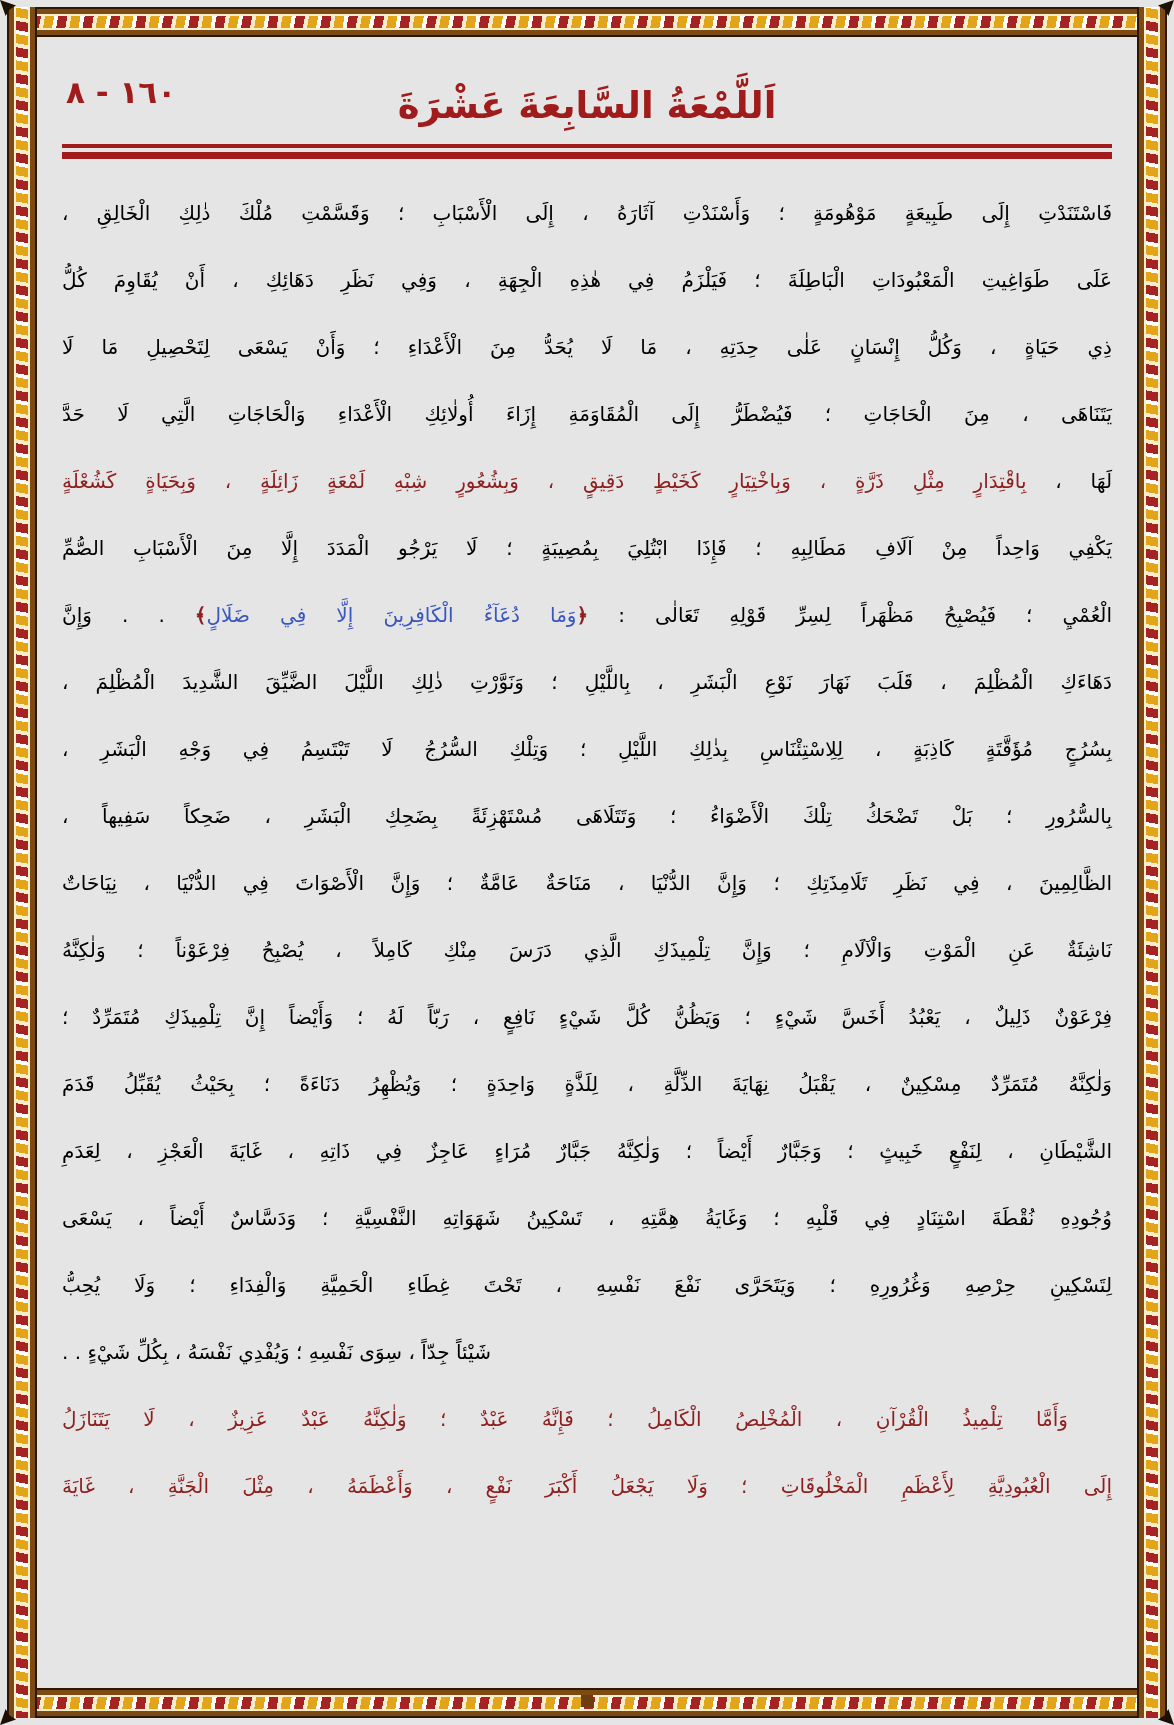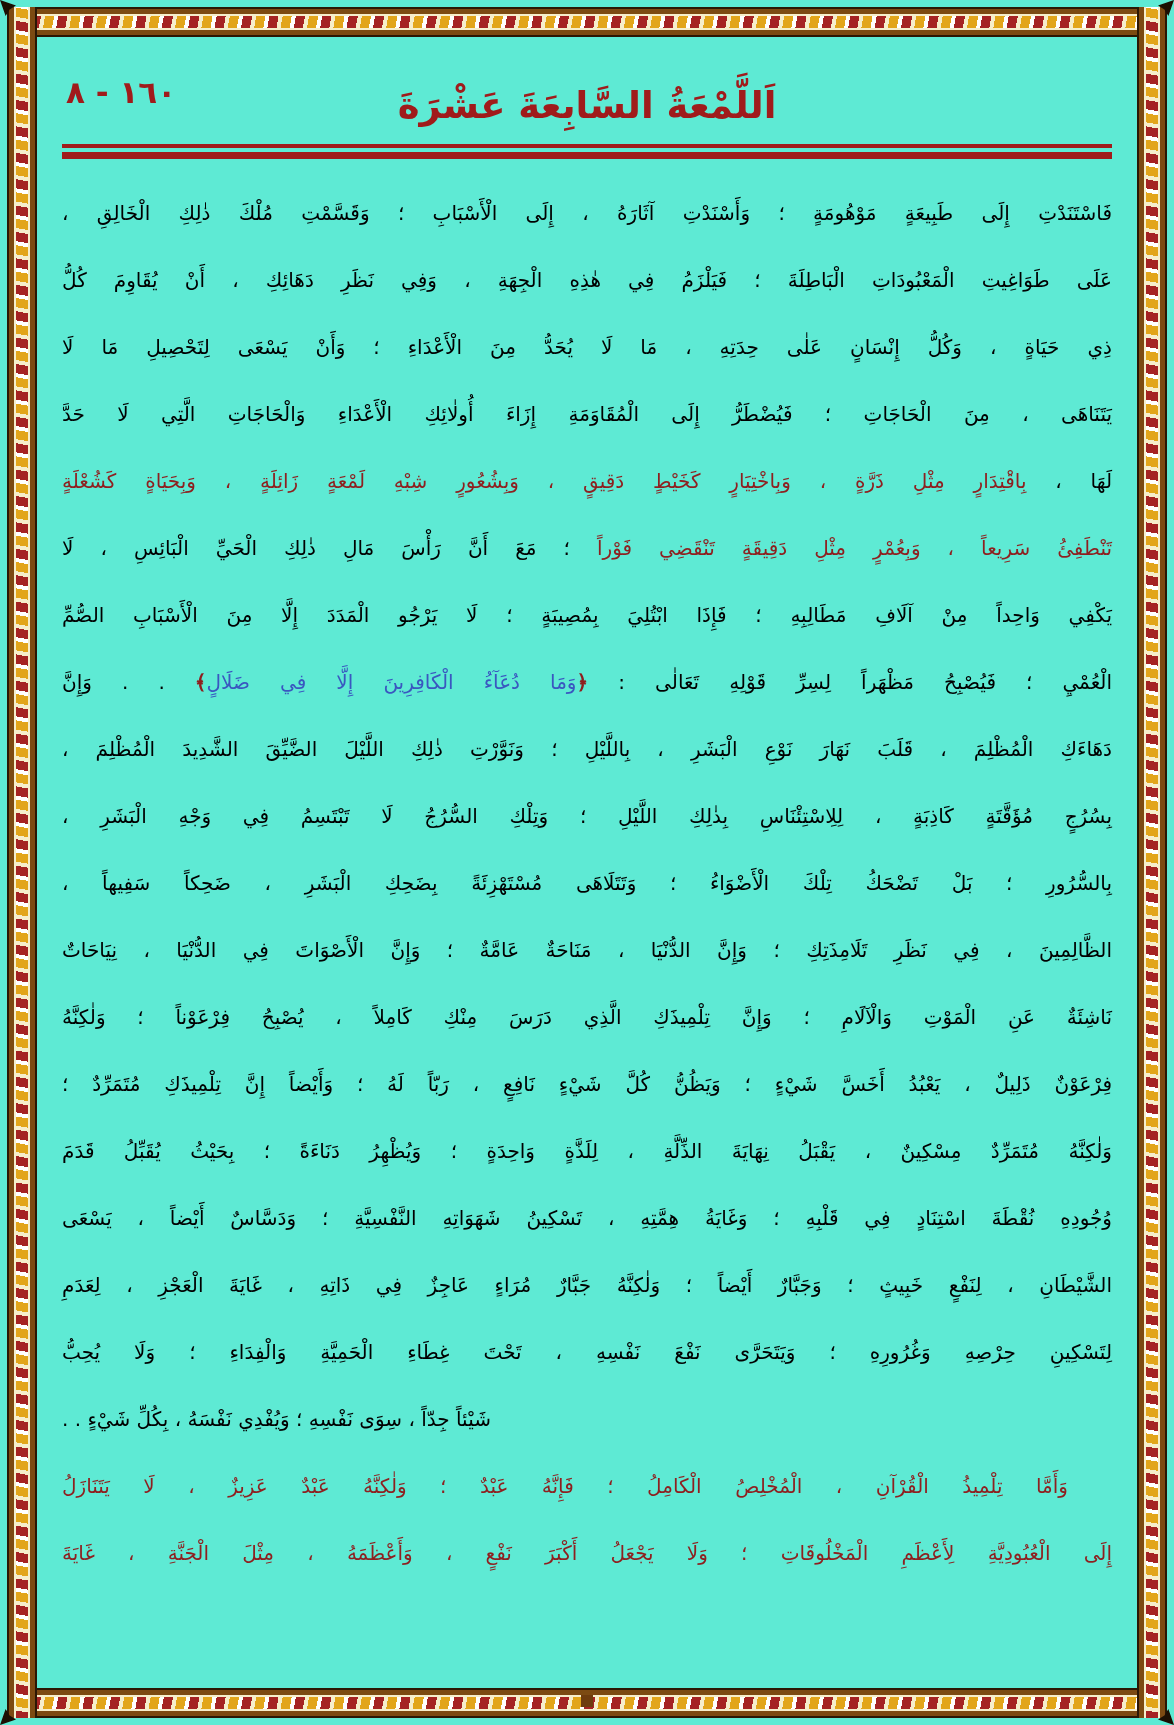--- a/index.html
+++ b/index.html
@@ -1,19 +1,19 @@
 <!DOCTYPE html>
 <html lang="ar" dir="rtl"><head>
 <meta charset="utf-8">
 <style>
   html,body { margin:0; padding:0; background:#ffffff; }
   .page {
     position:relative;
     width:1174px; height:1725px;
-    background:#5eead4;
+    background:#e5e5e5;
     font-family:"DejaVu Sans", sans-serif;
     overflow:hidden;
   }
 
   
   .frame { position:absolute; }
   .frame-h {
     left:7px; right:7px; height:30px;
     background-image:
       linear-gradient(180deg, #2b1704 0 2px, #7c4a12 2px 7px, #f6eecb 7px 9px, rgba(0,0,0,0) 9px 21px, #f6eecb 21px 23px, #7c4a12 23px 28px, #2b1704 28px 30px),
@@ -114,32 +114,31 @@
       <div class="rule-gap"></div>
       <div class="rule-thick"></div>
     </div>
 
     <div class="body-text" id="body-text">
         <div class="line just" dir="rtl"><span class="seg-black">فَاسْتَنَدْتِ إِلَى طَبِيعَةٍ مَوْهُومَةٍ ؛ وَأَسْنَدْتِ آثَارَهُ ، إِلَى الْأَسْبَابِ ؛ وَقَسَّمْتِ مُلْكَ ذٰلِكِ الْخَالِقِ ،</span></div>
         <div class="line just" dir="rtl"><span class="seg-black">عَلَى طَوَاغِيتِ الْمَعْبُودَاتِ الْبَاطِلَةَ ؛ فَيَلْزَمُ فِي هٰذِهِ الْجِهَةِ ، وَفِي نَظَرِ دَهَائِكِ ، أَنْ يُقَاوِمَ كُلُّ</span></div>
         <div class="line just" dir="rtl"><span class="seg-black">ذِي حَيَاةٍ ، وَكُلُّ إِنْسَانٍ عَلٰى حِدَتِهِ ، مَا لَا يُحَدُّ مِنَ الْأَعْدَاءِ ؛ وَأَنْ يَسْعَى لِتَحْصِيلِ مَا لَا</span></div>
         <div class="line just" dir="rtl"><span class="seg-black">يَتَنَاهَى ، مِنَ الْحَاجَاتِ ؛ فَيُضْطَرُّ إِلَى الْمُقَاوَمَةِ إِزَاءَ أُولٰائِكِ الْأَعْدَاءِ وَالْحَاجَاتِ الَّتِي لَا حَدَّ</span></div>
         <div class="line just" dir="rtl"><span class="seg-black">لَهَا ، </span><span class="seg-red">بِاقْتِدَارٍ مِثْلِ ذَرَّةٍ ، وَبِاخْتِيَارٍ كَخَيْطٍ دَقِيقٍ ، وَبِشُعُورٍ شِبْهِ لَمْعَةٍ زَائِلَةٍ ، وَبِحَيَاةٍ كَشُعْلَةٍ</span></div>
-        <div class="line just" dir="rtl"><span class="seg-red">تَنْطَفِئُ سَرِيعاً ، وَبِعُمْرٍ مِثْلِ دَقِيقَةٍ تَنْقَضِي فَوْراً</span><span class="seg-black"> ؛ مَعَ أَنَّ رَأْسَ مَالِ ذٰلِكِ الْحَيِّ الْبَائِسِ ، لَا</span></div>
         <div class="line just" dir="rtl"><span class="seg-black">يَكْفِي وَاحِداً مِنْ آلَافِ مَطَالِبِهِ ؛ فَإِذَا ابْتُلِيَ بِمُصِيبَةٍ ؛ لَا يَرْجُو الْمَدَدَ إِلَّا مِنَ الْأَسْبَابِ الصُّمِّ</span></div>
         <div class="line just" dir="rtl"><span class="seg-black">الْعُمْيِ ؛ فَيُصْبِحُ مَظْهَراً لِسِرِّ قَوْلِهِ تَعَالٰى : </span><span class="seg-bracket">﴿</span><span class="seg-blue">وَمَا دُعَآءُ الْكَافِرِينَ إِلَّا فِي ضَلَالٍ</span><span class="seg-bracket">﴾</span><span class="seg-black"> . . وَإِنَّ</span></div>
         <div class="line just" dir="rtl"><span class="seg-black">دَهَاءَكِ الْمُظْلِمَ ، قَلَبَ نَهَارَ نَوْعِ الْبَشَرِ ، بِاللَّيْلِ ؛ وَنَوَّرْتِ ذٰلِكِ اللَّيْلَ الضَّيِّقَ الشَّدِيدَ الْمُظْلِمَ ،</span></div>
         <div class="line just" dir="rtl"><span class="seg-black">بِسُرُجٍ مُؤَقَّتَةٍ كَاذِبَةٍ ، لِلِاسْتِئْنَاسِ بِذٰلِكِ اللَّيْلِ ؛ وَتِلْكِ السُّرُجُ لَا تَبْتَسِمُ فِي وَجْهِ الْبَشَرِ ،</span></div>
         <div class="line just" dir="rtl"><span class="seg-black">بِالسُّرُورِ ؛ بَلْ تَضْحَكُ تِلْكَ الْأَضْوَاءُ ؛ وَتَتَلَاهَى مُسْتَهْزِئَةً بِضَحِكِ الْبَشَرِ ، ضَحِكاً سَفِيهاً ،</span></div>
         <div class="line just" dir="rtl"><span class="seg-black">الظَّالِمِينَ ، فِي نَظَرِ تَلَامِذَتِكِ ؛ وَإِنَّ الدُّنْيَا ، مَنَاحَةٌ عَامَّةٌ ؛ وَإِنَّ الْأَصْوَاتَ فِي الدُّنْيَا ، نِيَاحَاتٌ</span></div>
         <div class="line just" dir="rtl"><span class="seg-black">نَاشِئَةٌ عَنِ الْمَوْتِ وَالْآلَامِ ؛ وَإِنَّ تِلْمِيذَكِ الَّذِي دَرَسَ مِنْكِ كَامِلاً ، يُصْبِحُ فِرْعَوْناً ؛ وَلٰكِنَّهُ</span></div>
         <div class="line just" dir="rtl"><span class="seg-black">فِرْعَوْنٌ ذَلِيلٌ ، يَعْبُدُ أَخَسَّ شَيْءٍ ؛ وَيَظُنُّ كُلَّ شَيْءٍ نَافِعٍ ، رَبّاً لَهُ ؛ وَأَيْضاً إِنَّ تِلْمِيذَكِ مُتَمَرِّدٌ ؛</span></div>
         <div class="line just" dir="rtl"><span class="seg-black">وَلٰكِنَّهُ مُتَمَرِّدٌ مِسْكِينٌ ، يَقْبَلُ نِهَايَةَ الذِّلَّةِ ، لِلَذَّةٍ وَاحِدَةٍ ؛ وَيُظْهِرُ دَنَاءَةً ؛ بِحَيْثُ يُقَبِّلُ قَدَمَ</span></div>
+        <div class="line just" dir="rtl"><span class="seg-black">الشَّيْطَانِ ، لِنَفْعٍ خَبِيثٍ ؛ وَجَبَّارٌ أَيْضاً ؛ وَلٰكِنَّهُ جَبَّارٌ مُرَاءٍ عَاجِزٌ فِي ذَاتِهِ ، غَايَةَ الْعَجْزِ ، لِعَدَمِ</span></div>
         <div class="line just" dir="rtl"><span class="seg-black">وُجُودِهِ نُقْطَةَ اسْتِنَادٍ فِي قَلْبِهِ ؛ وَغَايَةُ هِمَّتِهِ ، تَسْكِينُ شَهَوَاتِهِ النَّفْسِيَّةِ ؛ وَدَسَّاسٌ أَيْضاً ، يَسْعَى</span></div>
-        <div class="line just" dir="rtl"><span class="seg-black">الشَّيْطَانِ ، لِنَفْعٍ خَبِيثٍ ؛ وَجَبَّارٌ أَيْضاً ؛ وَلٰكِنَّهُ جَبَّارٌ مُرَاءٍ عَاجِزٌ فِي ذَاتِهِ ، غَايَةَ الْعَجْزِ ، لِعَدَمِ</span></div>
         <div class="line just" dir="rtl"><span class="seg-black">لِتَسْكِينِ حِرْصِهِ وَغُرُورِهِ ؛ وَيَتَحَرَّى نَفْعَ نَفْسِهِ ، تَحْتَ غِطَاءِ الْحَمِيَّةِ وَالْفِدَاءِ ؛ وَلَا يُحِبُّ</span></div>
         <div class="line" dir="rtl"><span class="seg-black">شَيْئاً جِدّاً ، سِوَى نَفْسِهِ ؛ وَيُفْدِي نَفْسَهُ ، بِكُلِّ شَيْءٍ . .</span></div>
         <div class="line just" dir="rtl" style="padding-right: 44px;"><span class="seg-red">وَأَمَّا تِلْمِيذُ الْقُرْآنِ ، الْمُخْلِصُ الْكَامِلُ ؛ فَإِنَّهُ عَبْدٌ ؛ وَلٰكِنَّهُ عَبْدٌ عَزِيزٌ ، لَا يَتَنَازَلُ</span></div>
         <div class="line just" dir="rtl"><span class="seg-red">إِلَى الْعُبُودِيَّةِ لِأَعْظَمِ الْمَخْلُوقَاتِ ؛ وَلَا يَجْعَلُ أَكْبَرَ نَفْعٍ ، وَأَعْظَمَهُ ، مِثْلَ الْجَنَّةِ ، غَايَةَ</span></div>
       </div>
 
   </div>
 </div>
 
 </body></html>

